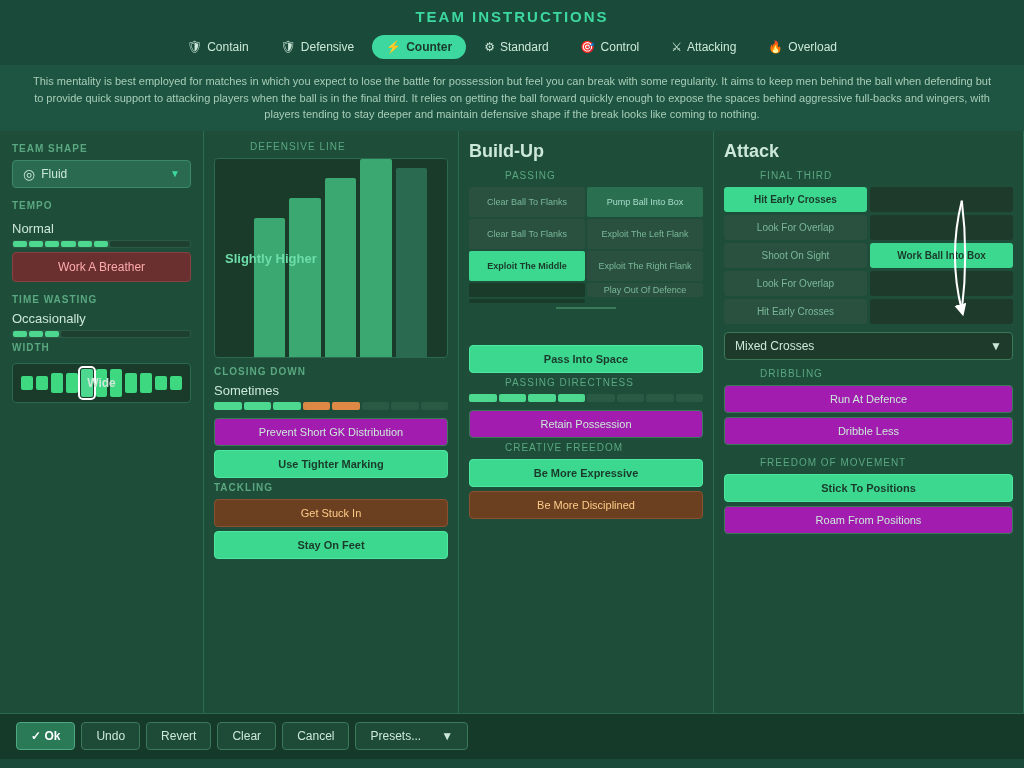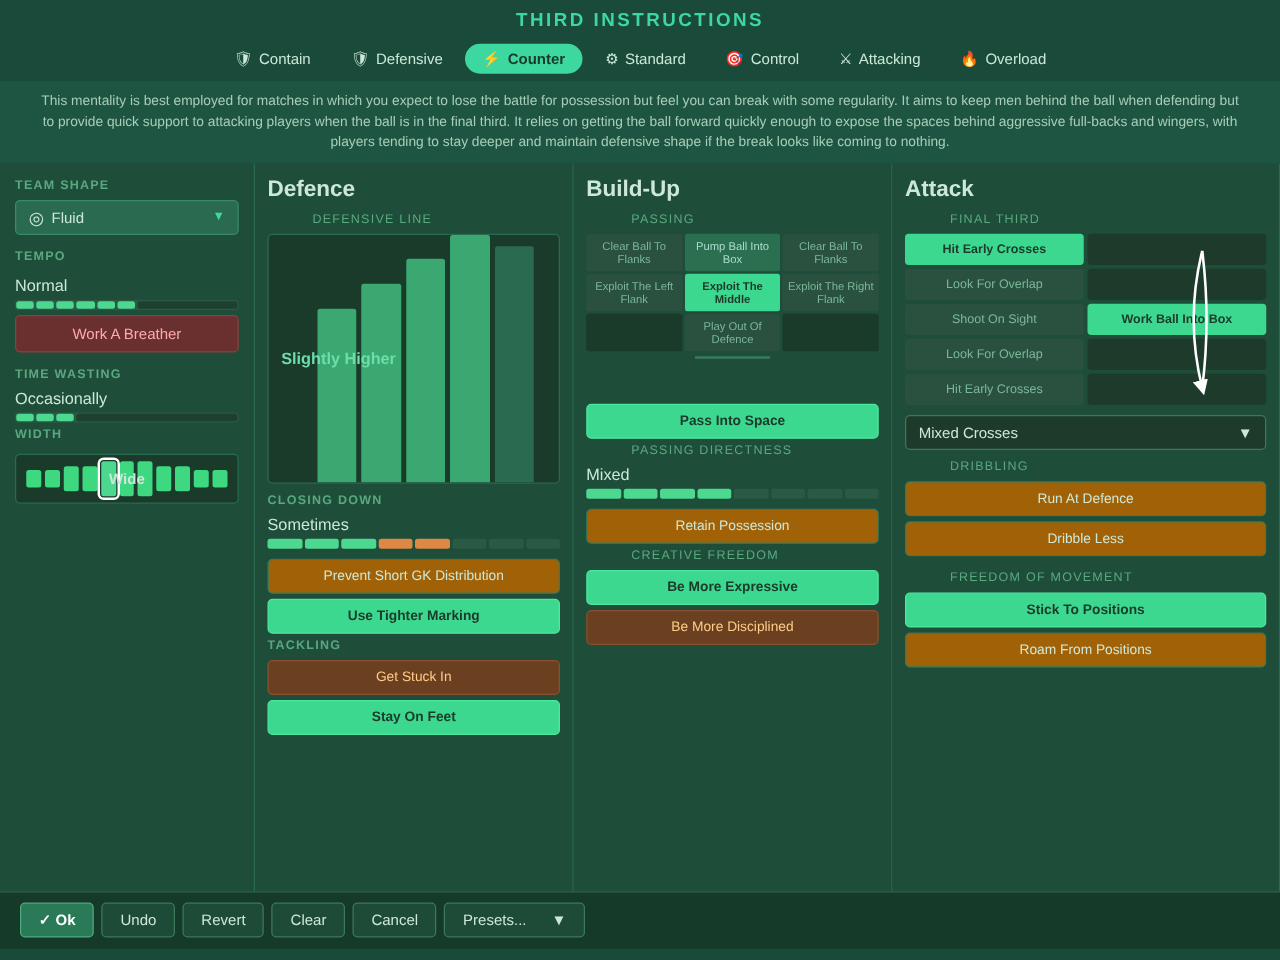--- a/index.html
+++ b/index.html
@@ -211,21 +211,21 @@
       left: 10px;
       top: 50%;
       transform: translateY(-50%);
       color: #6dddaa;
       font-size: 13px;
       font-weight: bold;
     }
     .instruction-btn {
       width: 100%;
       padding: 7px;
-      background: #a16207;
+      background: #a21caf;
       border: 1px solid #3a7a58;
       border-radius: 4px;
       color: #cce8d8;
       cursor: pointer;
       font-size: 11px;
       margin-bottom: 4px;
       text-align: center;
     }
     .instruction-btn.active {
       background: #3dd890;
@@ -249,21 +249,21 @@
       border-radius: 2px;
       flex: 1;
     }
     .cp-green { background: #4dd890; }
     .cp-orange { background: #dd8844; }
     .cp-dark { background: #2a5a44; }
 
     
     .passing-grid {
       display: grid;
-      grid-template-columns: repeat(3, 1fr);
+      grid-template-columns: repeat(2, 1fr);
       grid-template-rows: repeat(3, 30px);
       gap: 2px;
       margin-bottom: 4px;
     }
     .pg-cell {
       background: #2a5040;
       border-radius: 2px;
       display: flex;
       align-items: center;
       justify-content: center;
@@ -376,21 +376,21 @@
     .action-btn.presets-btn {
       display: flex;
       align-items: center;
       gap: 20px;
     }
     .section-spacer { margin-bottom: 10px; }
   </style>
 </head>
 <body>
 
-<div class="page-title">THIRD INSTRUCTIONS</div>
+<div class="page-title">TEAM INSTRUCTIONS</div>
 
 <div class="tabs-bar">
   <button class="tab">
     <span>🛡</span>
     <span>Contain</span>
   </button>
   <button class="tab">
     <span>🛡</span>
     <span>Defensive</span>
   </button>
@@ -467,21 +467,20 @@
         <div class="width-seg small"></div>
         <div class="width-seg small"></div>
       </div>
       <span class="width-center-label" style="position:absolute;left:50%;transform:translateX(-50%);color:#cce8d8;font-size:12px;font-weight:bold;">Wide</span>
     </div>
   </div>
 
   <div class="center-panels">
 
     <div class="panel" style="max-width:255px;">
-      <div class="panel-title">Defence</div>
       <div class="sub-label">DEFENSIVE LINE</div>
 
       
       <div class="def-visual">
         <div class="def-bars">
           <div class="def-bar def-bar-1"></div>
           <div class="def-bar def-bar-2"></div>
           <div class="def-bar def-bar-3"></div>
           <div class="def-bar def-bar-4"></div>
           <div class="def-bar def-bar-5"></div>
@@ -527,21 +526,20 @@
         <div class="pg-cell" style="font-size:9px;">Play Out Of Defence</div>
         <div class="pg-cell" style="background:#1a3a2a;"></div>
       </div>
       <div style="height:30px;margin-bottom:8px;">
         <div style="width:60px;height:2px;background:#3a7a58;margin:0 auto;"></div>
       </div>
 
       <button class="instruction-btn active">Pass Into Space</button>
 
       <div class="sub-label">PASSING DIRECTNESS</div>
-      <div class="pass-directness-val">Mixed</div>
       <div class="pass-progress">
         <div class="pp-seg pp-green"></div>
         <div class="pp-seg pp-green"></div>
         <div class="pp-seg pp-green"></div>
         <div class="pp-seg pp-green"></div>
         <div class="pp-seg pp-dark"></div>
         <div class="pp-seg pp-dark"></div>
         <div class="pp-seg pp-dark"></div>
         <div class="pp-seg pp-dark"></div>
       </div>

